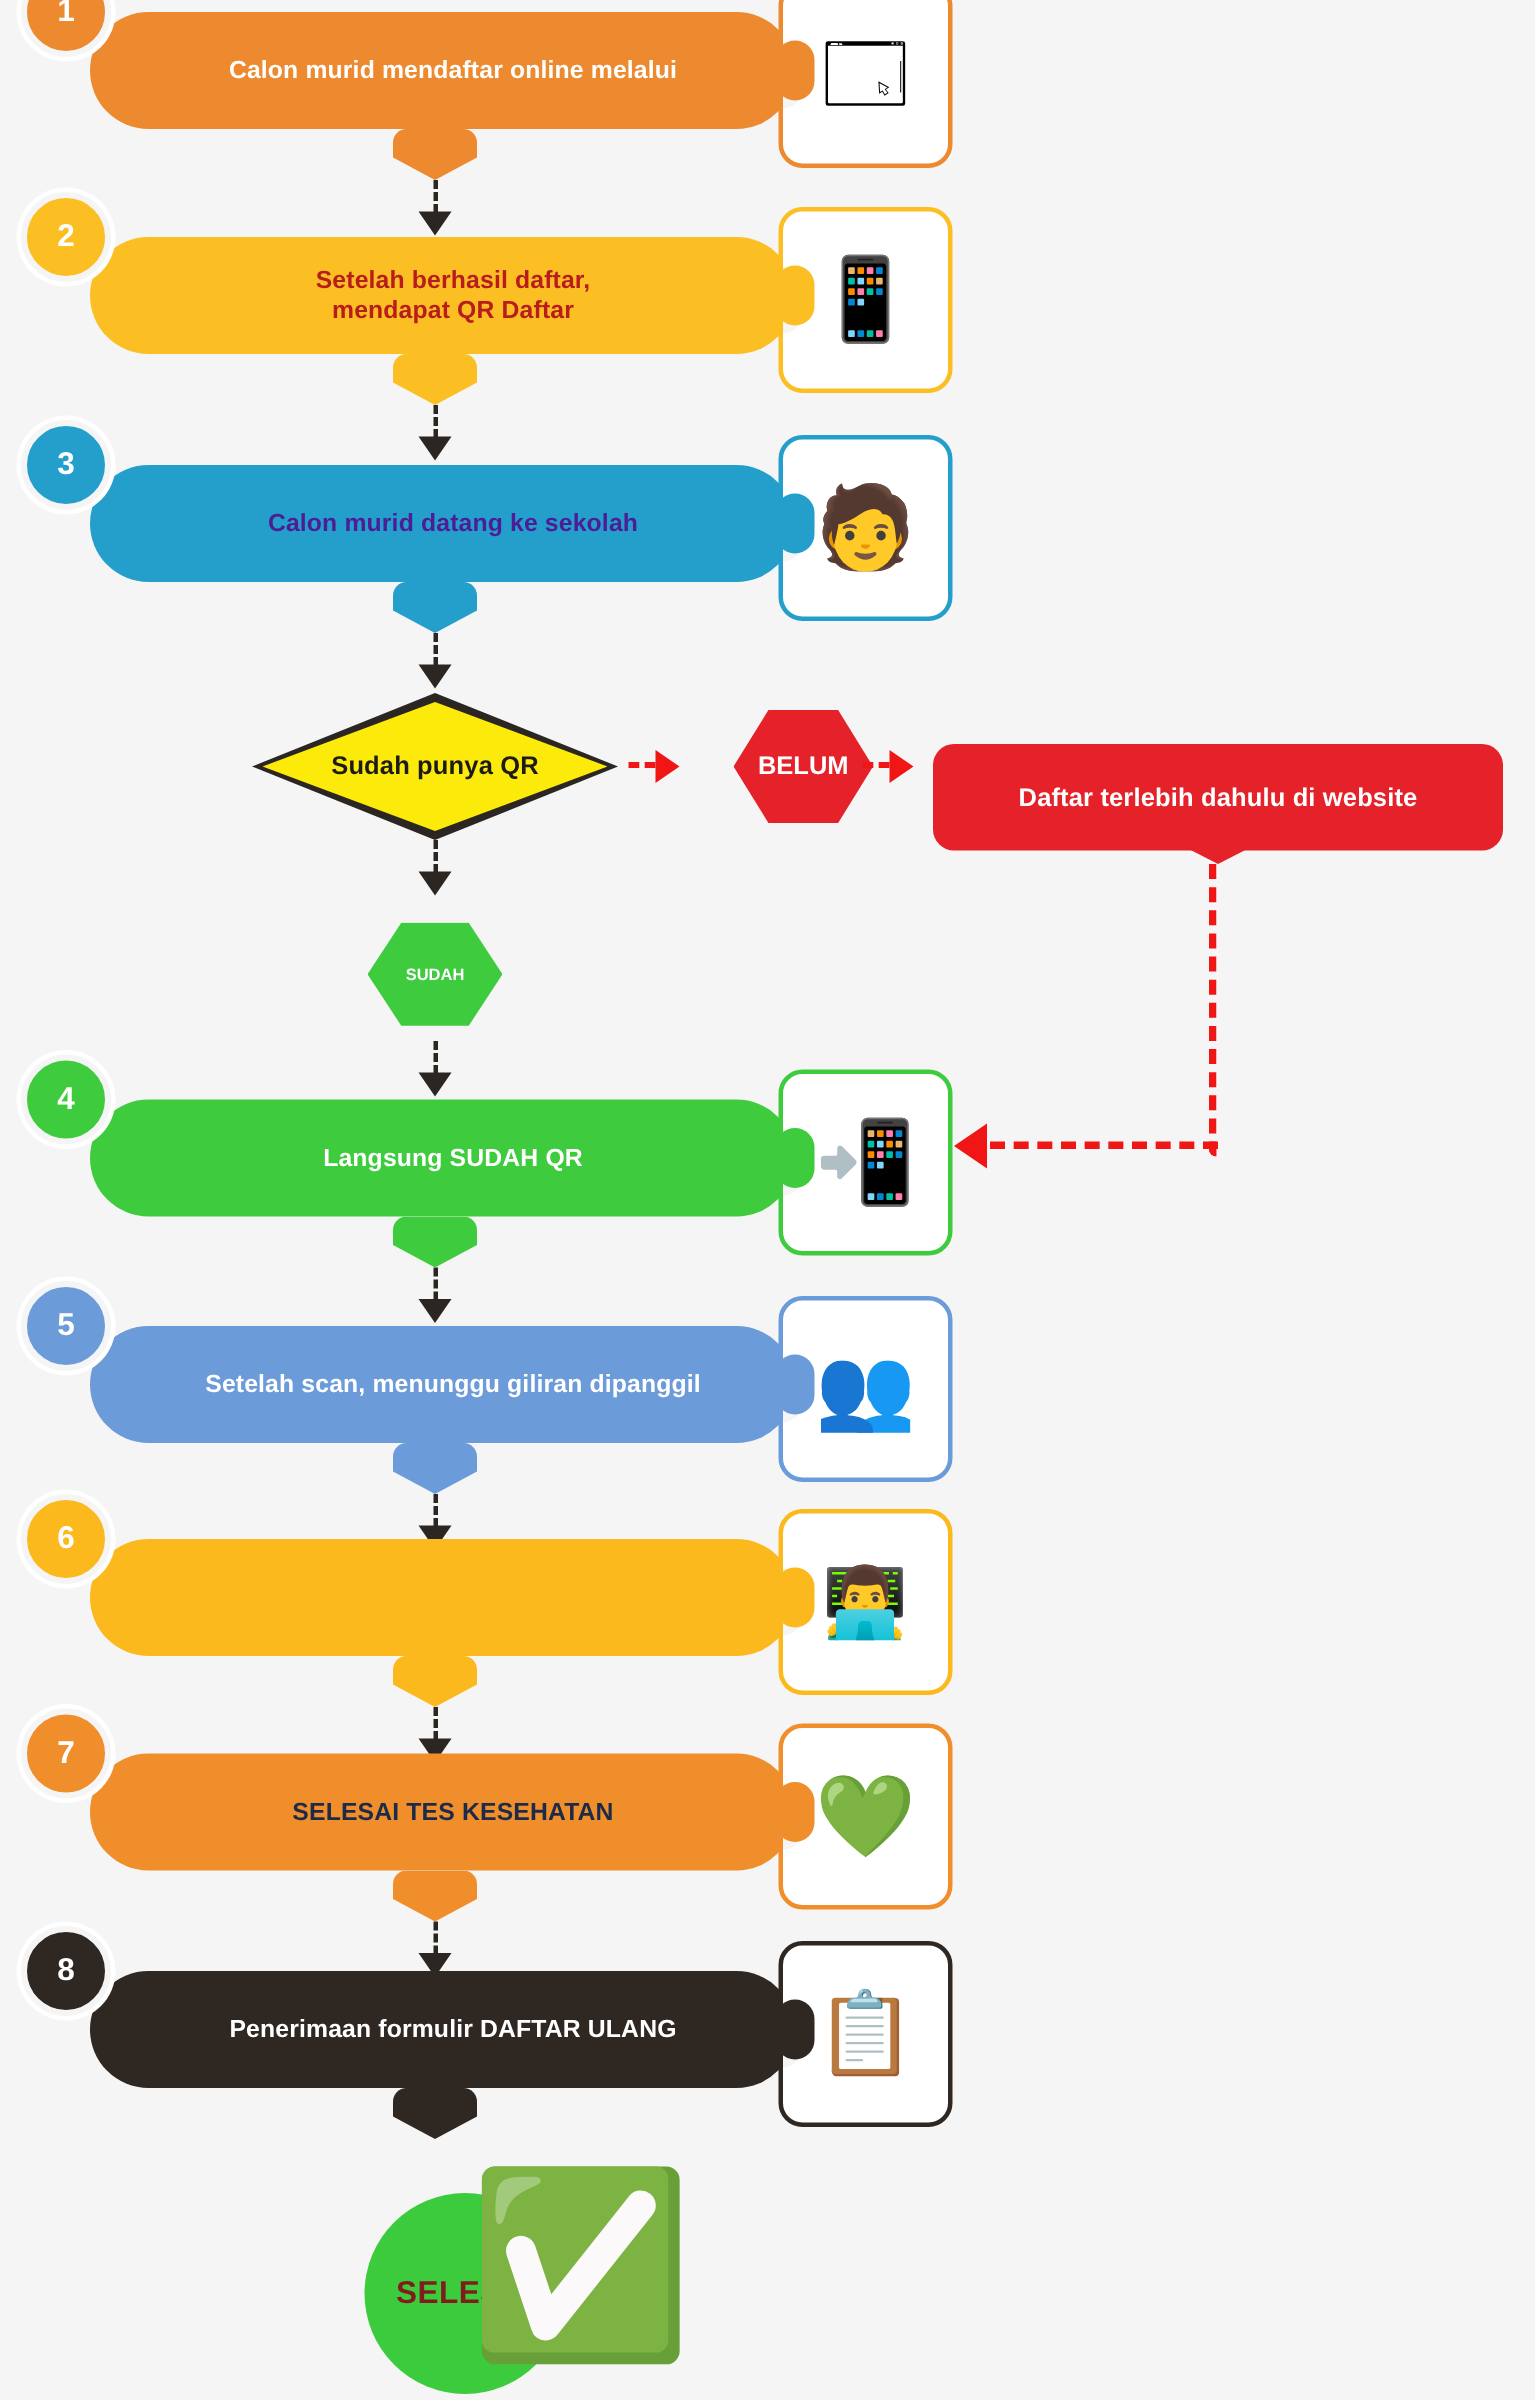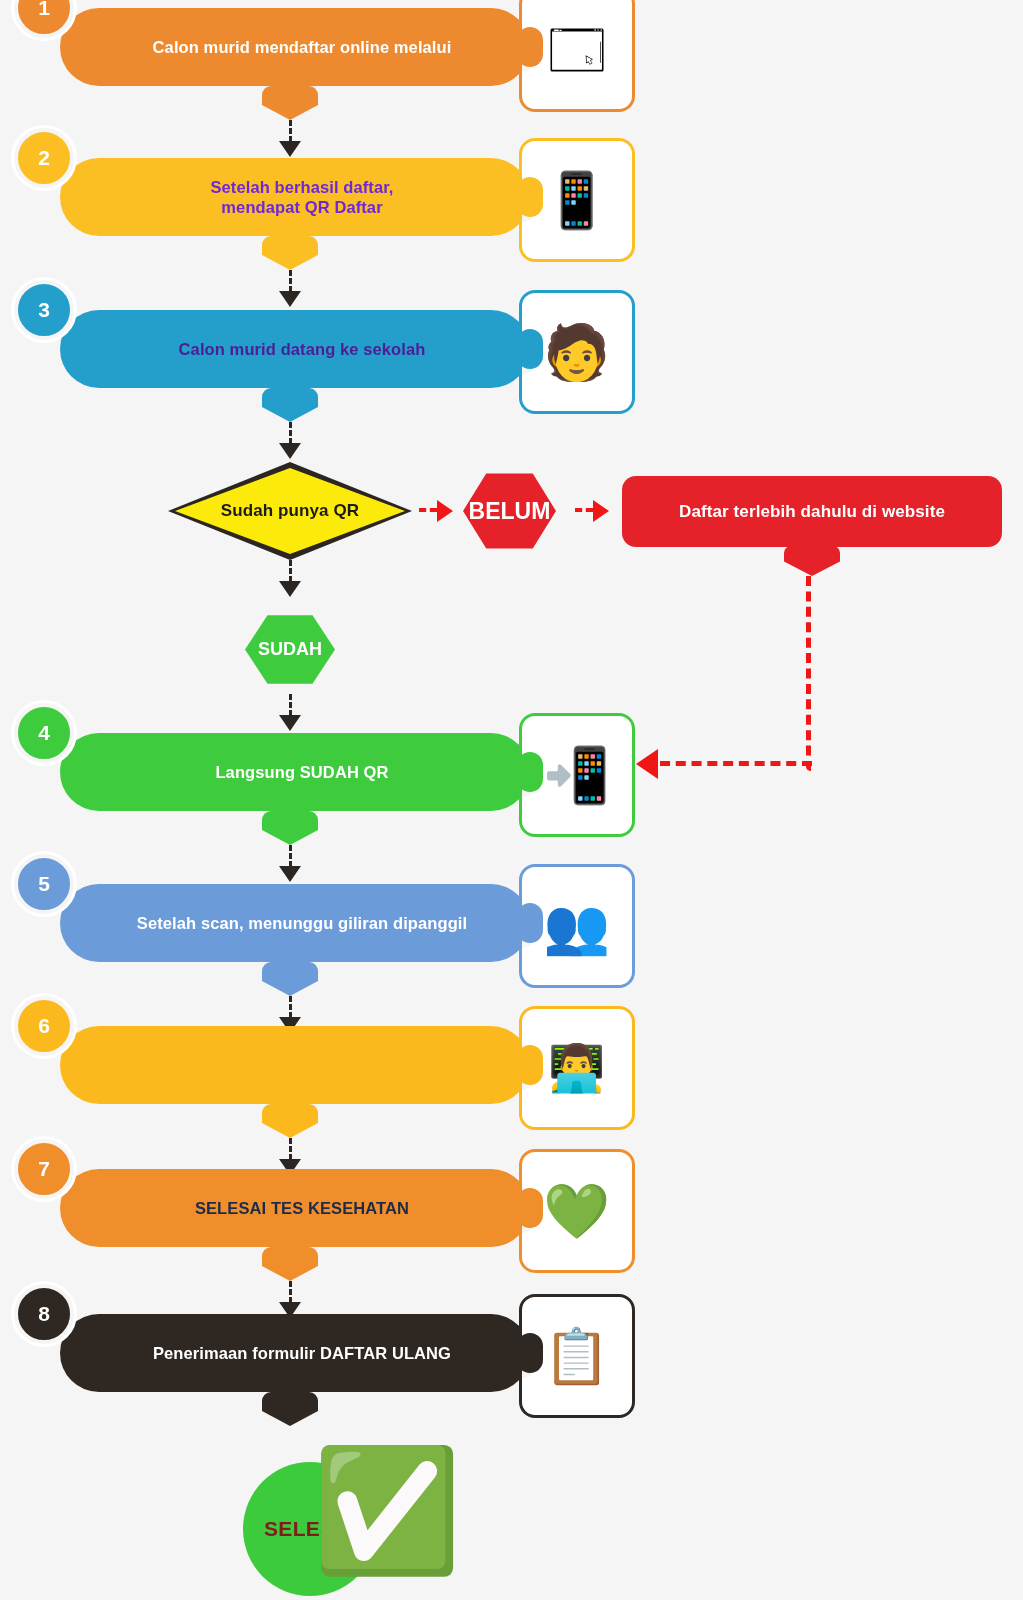--- a/index.html
+++ b/index.html
@@ -113,20 +113,21 @@
     border-radius:10px;
   }
 
   .redbox{
     position:absolute;
     background:#E52129;
     border-radius:14px;
     display:flex;align-items:center;justify-content:center;
     color:#fff;font-weight:bold;font-size:17px;
     letter-spacing:.1px;
+    margin-top:20px;
   }
   .red-tab{
     position:absolute;
     width:56px;height:30px;background:#E52129;
     border-radius:7px 7px 4px 4px;
     clip-path:polygon(0 0,100% 0,100% 52%,50% 100%,0 52%);
   }
   .red-dash-h{
     position:absolute;
     border-top:5px dashed #F01616;
@@ -190,21 +191,21 @@
     </div>
   </div>
 
   <div class="connector" style="left:262px;top:86px;">
     <div class="tab" style="background: rgb(237, 138, 47);"></div>
     <div class="dashline"></div>
     <div class="arrowhead"></div>
   </div>
 
   <div class="step-row" style="top:158px;">
-    <div class="bar" style="background: rgb(251, 191, 36); color: #6d28d9;">
+    <div class="bar" style="background: rgb(251, 191, 36); color: #b91c1c;">
       <div class="bar-text">
         <span>Setelah berhasil daftar,</span><br>
         <span>mendapat QR Daftar</span>
       </div>
       <div class="notch" style="background: rgb(251, 191, 36);"></div>
     </div>
     <div class="badge" style="background: rgb(251, 191, 36);">2</div>
     <div class="icon-card" style="border-color: rgb(251, 191, 36);">
       <div class="notch-cut"></div>
       <span class="icon-art">📱</span>
@@ -238,42 +239,42 @@
   </div>
 
   <div class="diamond-outer" style="left: 168px; top: 462px; background: rgb(43, 38, 34);"></div>
   <div class="diamond" style="left: 175px; top: 468px; background: rgb(252, 235, 10);">
     <span class="diamond-label">Sudah punya QR</span>
   </div>
 
   <div class="red-dash-short" style="left:419px;top:508px;"></div>
   <div class="red-arrow-right" style="left:437px;top:500px;"></div>
 
-  <div class="hex" style="left:463px;top:471px;width:93px;height:80px;background:#E52129;font-size:23px;">
+  <div class="hex" style="left:489px;top:471px;width:93px;height:80px;background:#E52129;font-size:17px;">
     <span>BELUM</span>
   </div>
 
   <div class="red-dash-short" style="left:575px;top:508px;"></div>
   <div class="red-arrow-right" style="left:593px;top:500px;"></div>
 
   <div class="redbox" style="left:622px;top:476px;width:380px;height:71px;">
     <span>Daftar terlebih dahulu di website</span>
   </div>
   <div class="red-tab" style="left:784px;top:546px;"></div>
 
   <div class="red-corner" style="left:806px;top:576px;width:0px;height:190px;"></div>
   <div class="red-dash-h" style="left:660px;top:761px;width:152px;"></div>
   <div class="red-arrow-left" style="left:636px;top:749px;"></div>
 
   <div class="connector" style="left:262px;top:560px;">
     <div class="dashline"></div>
     <div class="arrowhead"></div>
   </div>
 
-  <div class="hex" style="left:245px;top:613px;width:90px;height:73px;background:#3ECC3E;font-size:18px;">
+  <div class="hex" style="left:245px;top:613px;width:90px;height:73px;background:#3ECC3E;font-size:11px;">
     <span>SUDAH</span>
   </div>
 
   <div class="connector" style="left:262px;top:694px;">
     <div class="dashline"></div>
     <div class="arrowhead"></div>
   </div>
 
   <div class="step-row" style="top:733px;">
     <div class="bar" style="background: rgb(62, 204, 62); color: rgb(255, 255, 255);">

